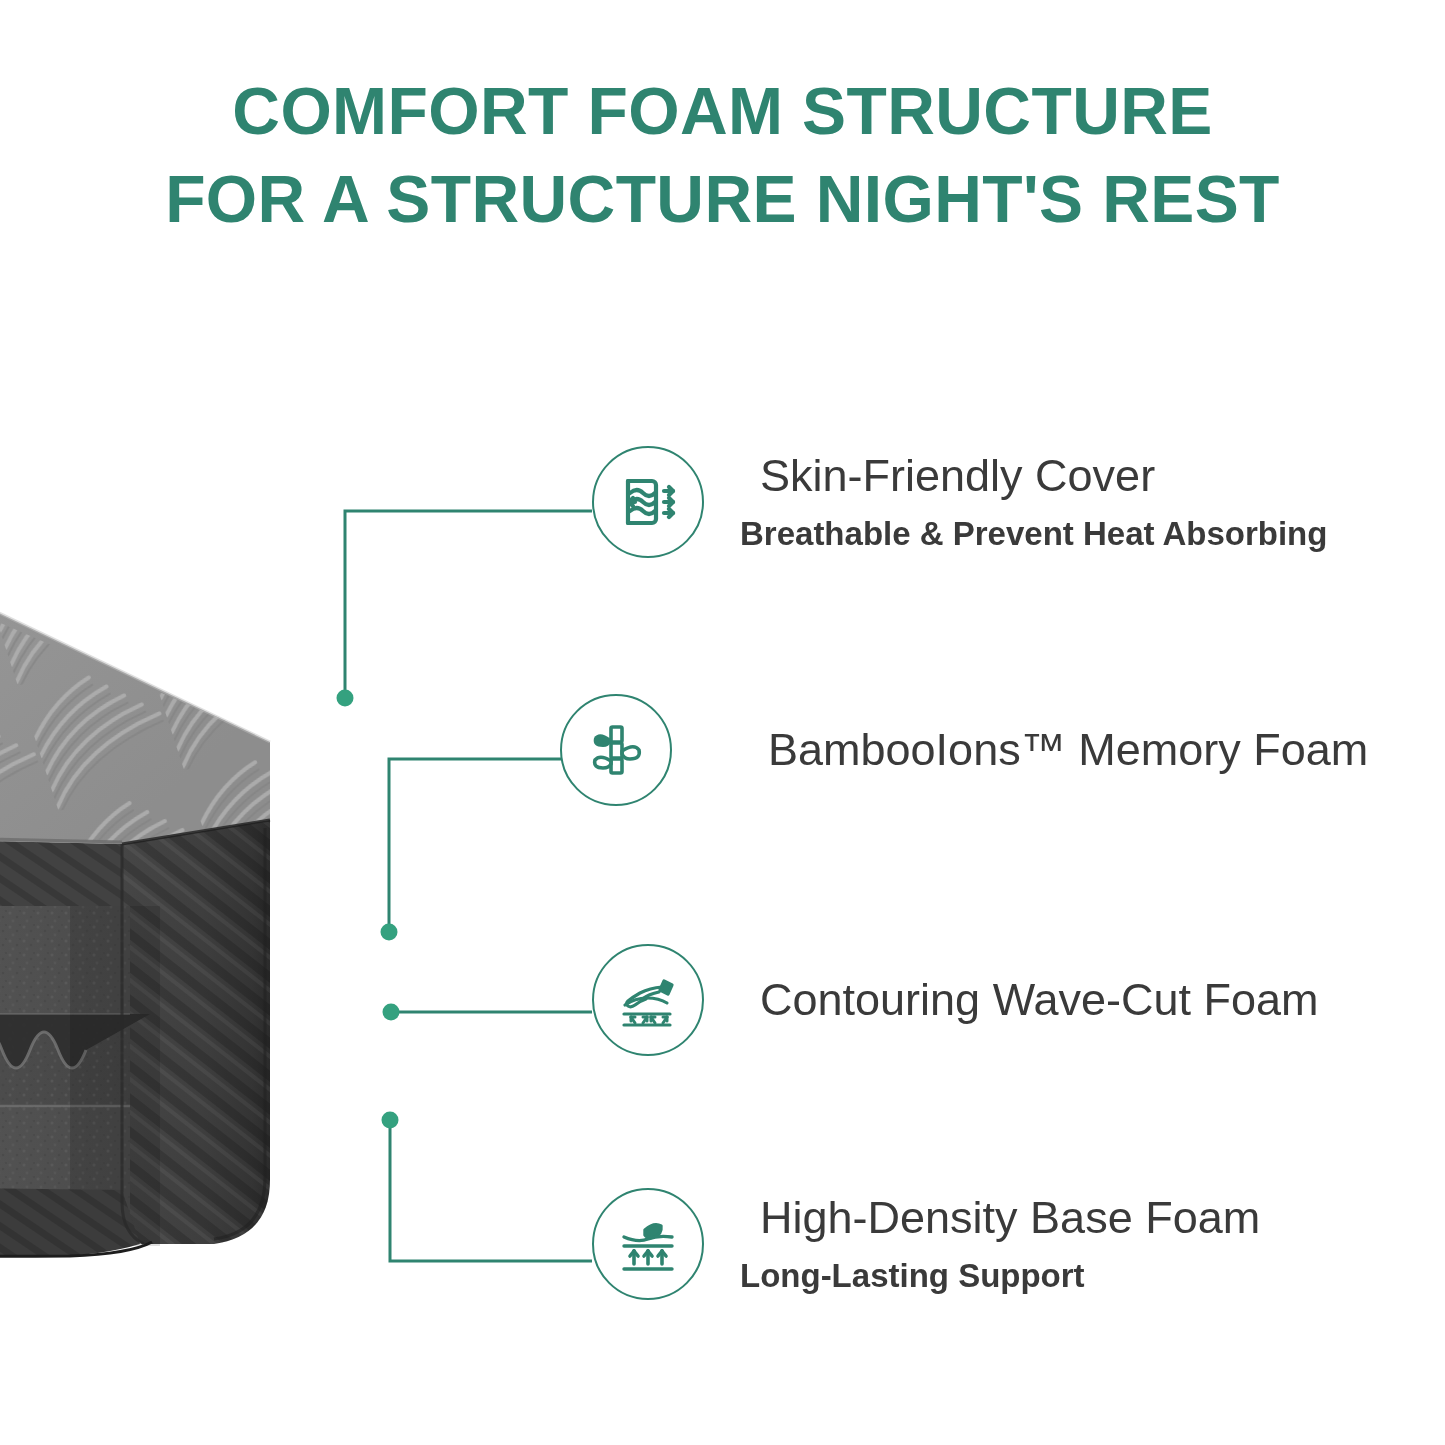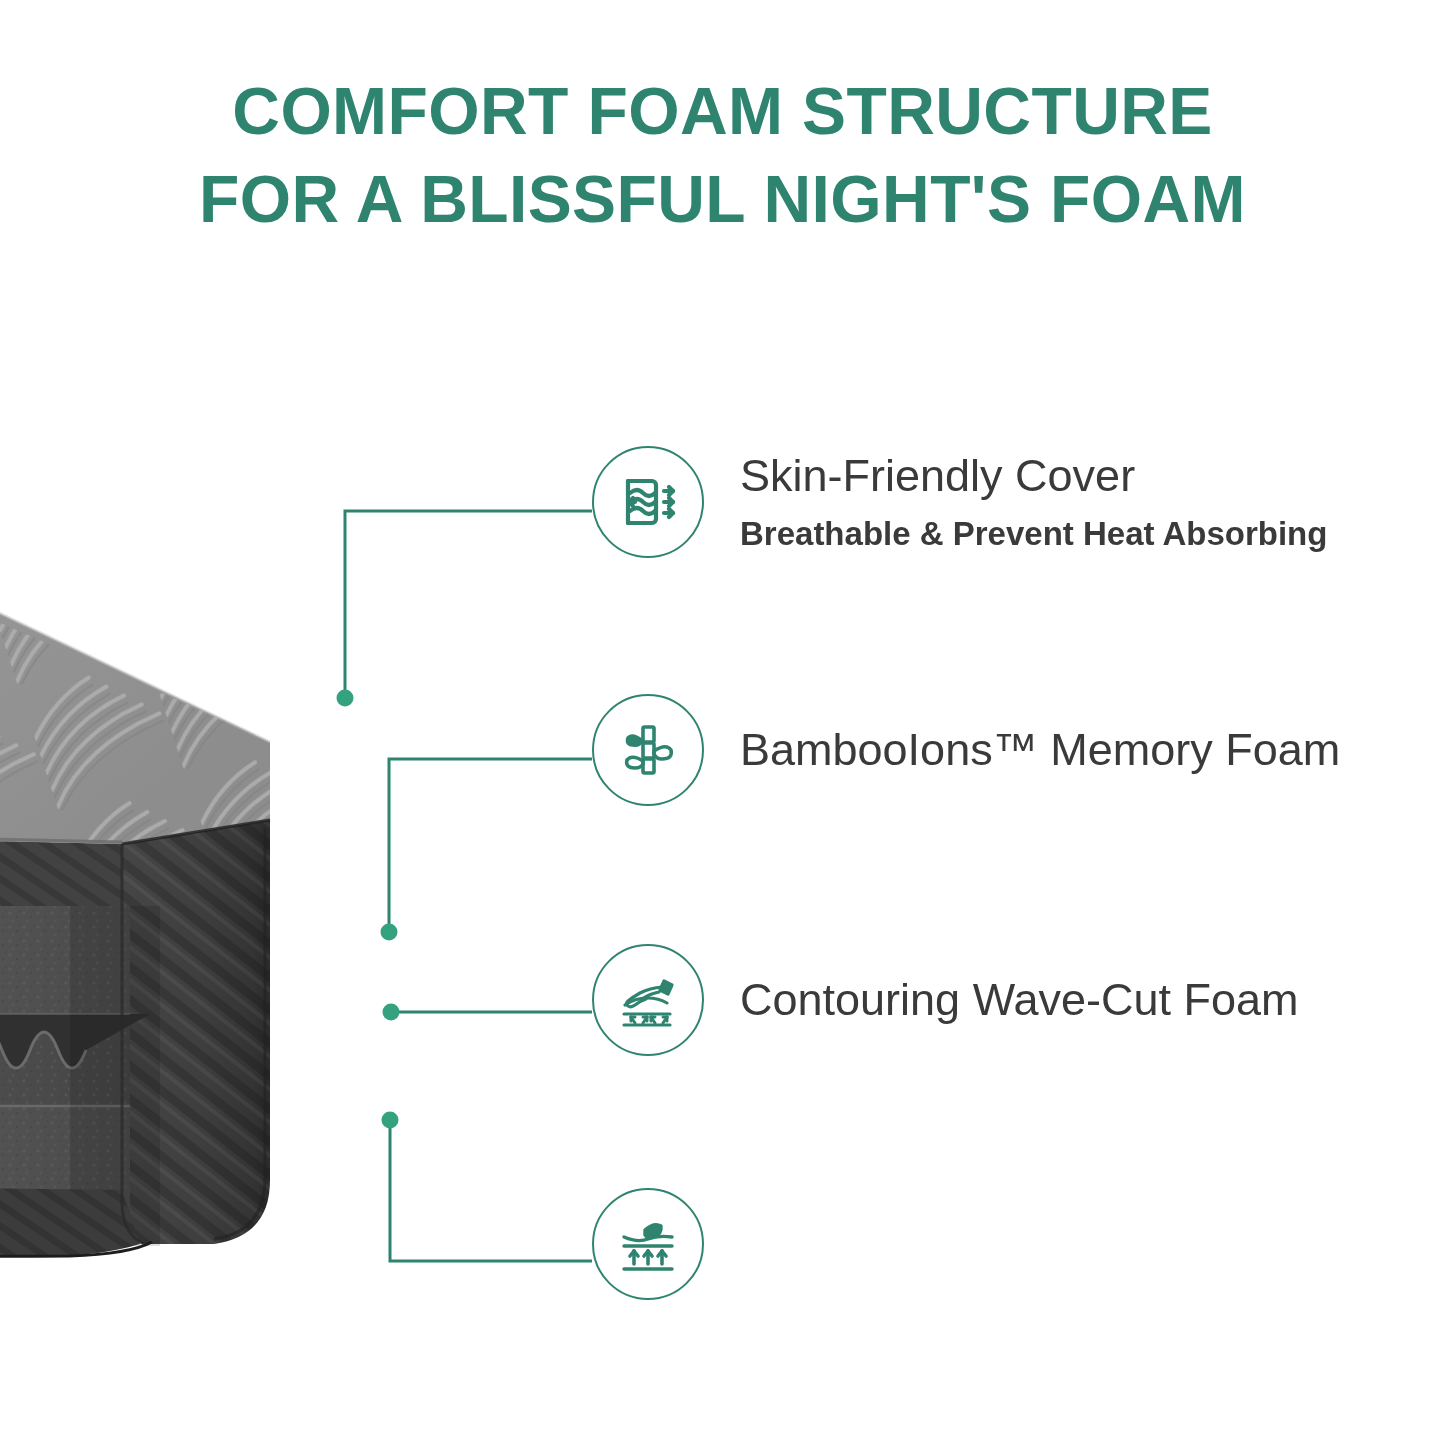--- a/index.html
+++ b/index.html
@@ -52,41 +52,42 @@
     background:#ffffff;
   }
   .feature-icon-circle svg{ display:block; }
   .feature-text{ margin-left:36px; }
   .feature-title{
     color:#3a3a3a;
     font-size:45px;
     font-weight:400;
     line-height:1.12;
     white-space:nowrap;
+    margin-left:20px;
   }
   .feature-sub{
     color:#3a3a3a;
     font-size:33px;
     font-weight:700;
     line-height:1.2;
     margin-top:13px;
     white-space:nowrap;
   }
 
   #feature-0{ left:592px; top:446px; }
-  #feature-1{ left:592px; top:694px; }
+  #feature-1{ left:560px; top:694px;gap:40px; }
   #feature-2{ left:592px; top:944px; }
   #feature-3{ left:592px; top:1188px; }
 </style>
 </head>
 <body>
 
 <div id="title-block">
   <div class="title-line">COMFORT FOAM STRUCTURE</div>
-  <div class="title-line">FOR A BLISSFUL NIGHT'S FOAM</div>
+  <div class="title-line">FOR A STRUCTURE NIGHT'S REST</div>
 </div>
 
 <div id="mattress-illustration">
   <svg viewBox="0 0 800 912" xmlns="http://www.w3.org/2000/svg">
     <defs>
 
       <linearGradient id="topGrad" x1="0" y1="0" x2="1" y2="0.7">
         <stop offset="0%" stop-color="#a3a3a3"></stop>
         <stop offset="45%" stop-color="#9a9a9a"></stop>
         <stop offset="100%" stop-color="#8d8d8d"></stop>
@@ -321,13 +322,17 @@
           <path d="M19 40 l4 5"></path>
         <path d="M33 53 l0 -13"></path>
           <path d="M33 40 l-4 5"></path>
           <path d="M33 40 l4 5"></path>
         <path d="M47 53 l0 -13"></path>
           <path d="M47 40 l-4 5"></path>
           <path d="M47 40 l4 5"></path>
       </g>
     </svg>
   </div>
+  <div class="feature-text">
+    <div class="feature-title">High-Density Base Foam</div>
+    <div class="feature-sub">Long-Lasting Support</div>
+  </div>
 </div>
 
 </body></html>

